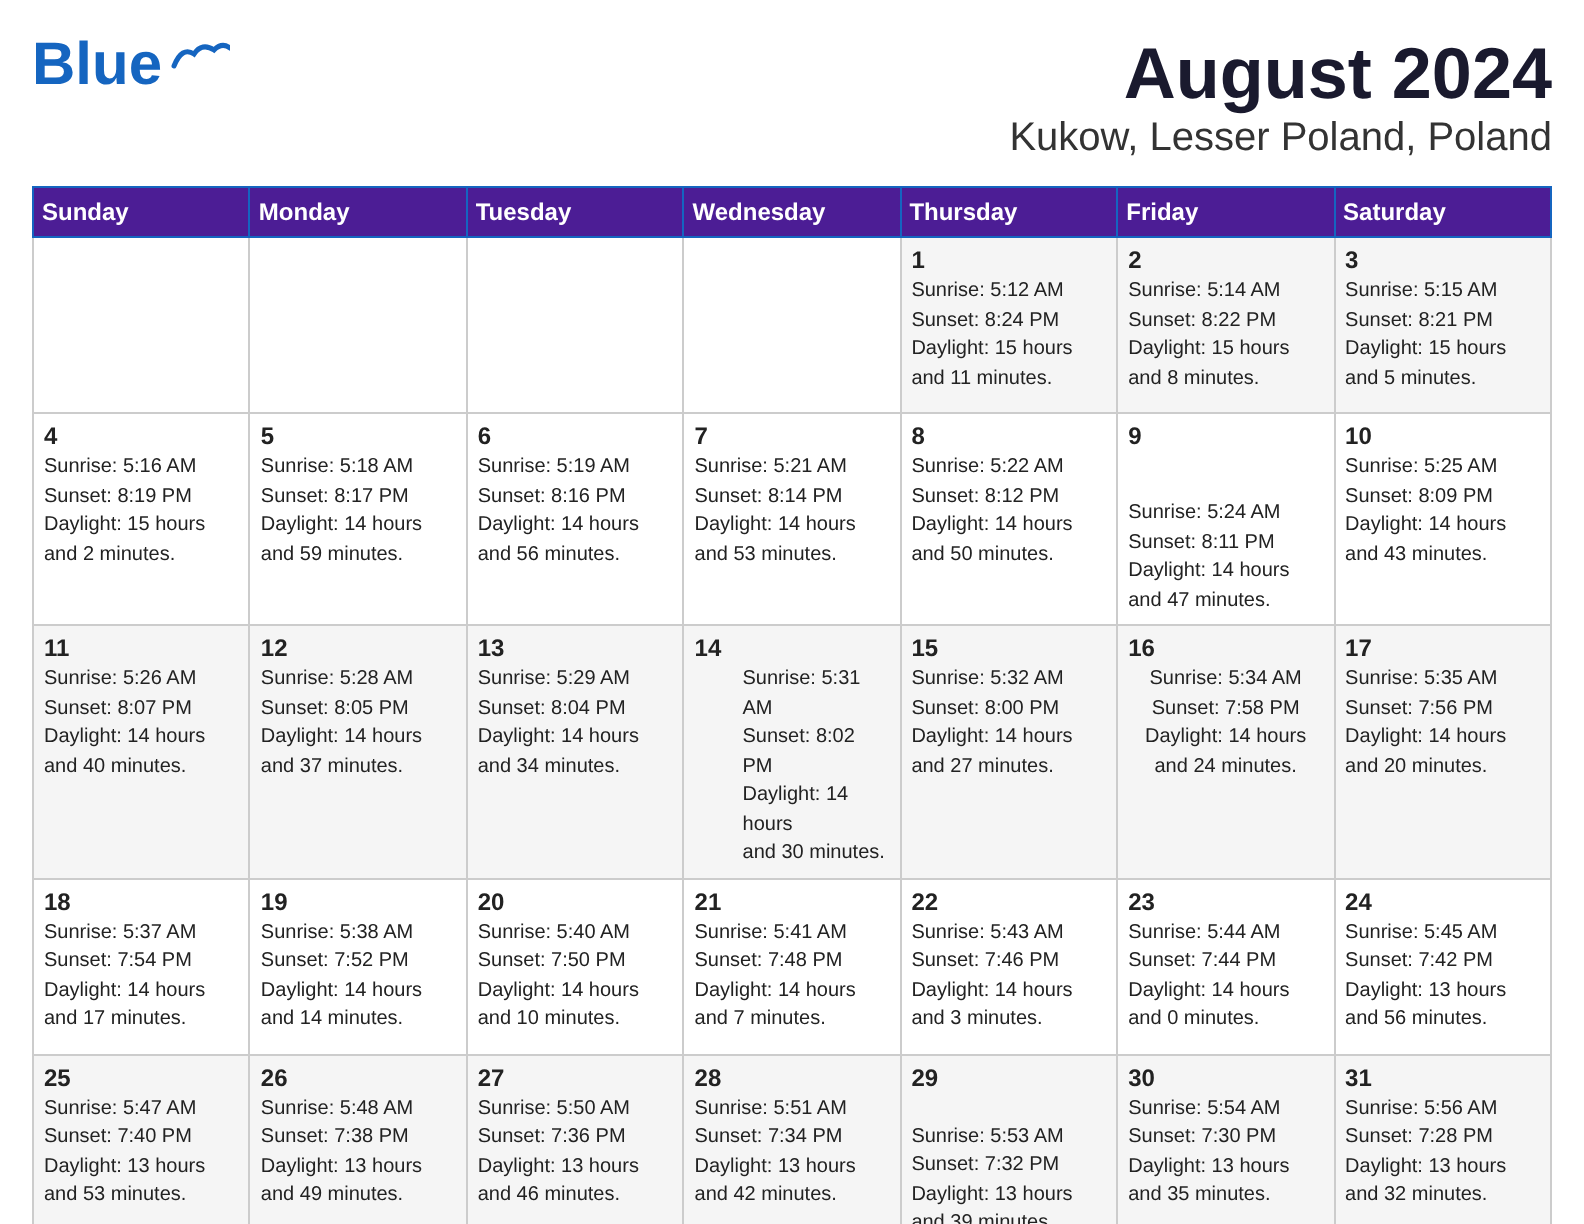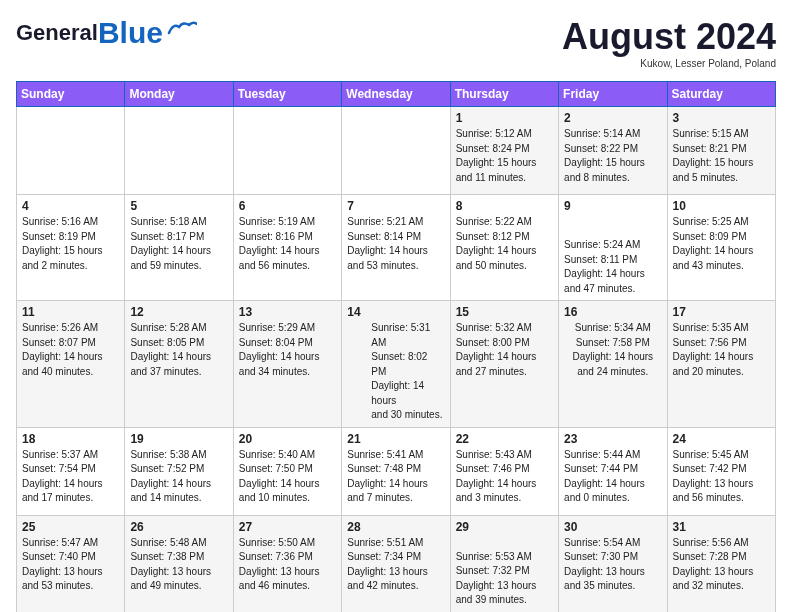--- a/index.html
+++ b/index.html
@@ -23,30 +23,30 @@
     }
     .title-block {
       text-align: right;
     }
     .month-title {
       font-size: 36px;
       font-weight: bold;
       color: #1a1a2e;
     }
     .location {
-      font-size: 10px;
+      font-size: 20px;
       color: #333;
     }
     table {
       width: 100%;
       border-collapse: collapse;
       table-layout: fixed;
     }
     thead tr th {
-      background: #8b5cf6;
+      background: #4c1d95;
       color: #fff;
       font-size: 12px;
       font-weight: bold;
       padding: 5px 4px;
       text-align: left;
       border: 1px solid #1565c0;
     }
     tbody tr td {
       border: 1px solid #ccc;
       vertical-align: top;
@@ -72,21 +72,20 @@
     .empty-cell {
       background: #fff !important;
     }
   </style>
 </head>
 <body>
 
 <div class="header">
   <div class="logo">
     <div style="display:flex; align-items:center;">
-      <span style="font-size:22px; font-weight:bold; color:#1a1a2e;">General</span>
       <span style="font-size:30px; font-weight:bold; color:#1565c0;">Blue</span>
 
       <svg width="32" height="22" viewBox="0 0 32 22" style="margin-left:2px; margin-top:-6px;">
         <path d="M4,14 Q8,4 14,8 Q18,2 24,6 Q28,2 32,5" stroke="#1565c0" stroke-width="2.5" fill="none" stroke-linecap="round"></path>
       </svg>
     </div>
   </div>
   <div class="title-block">
     <div class="month-title">August 2024</div>
     <div class="location">Kukow, Lesser Poland, Poland</div>

